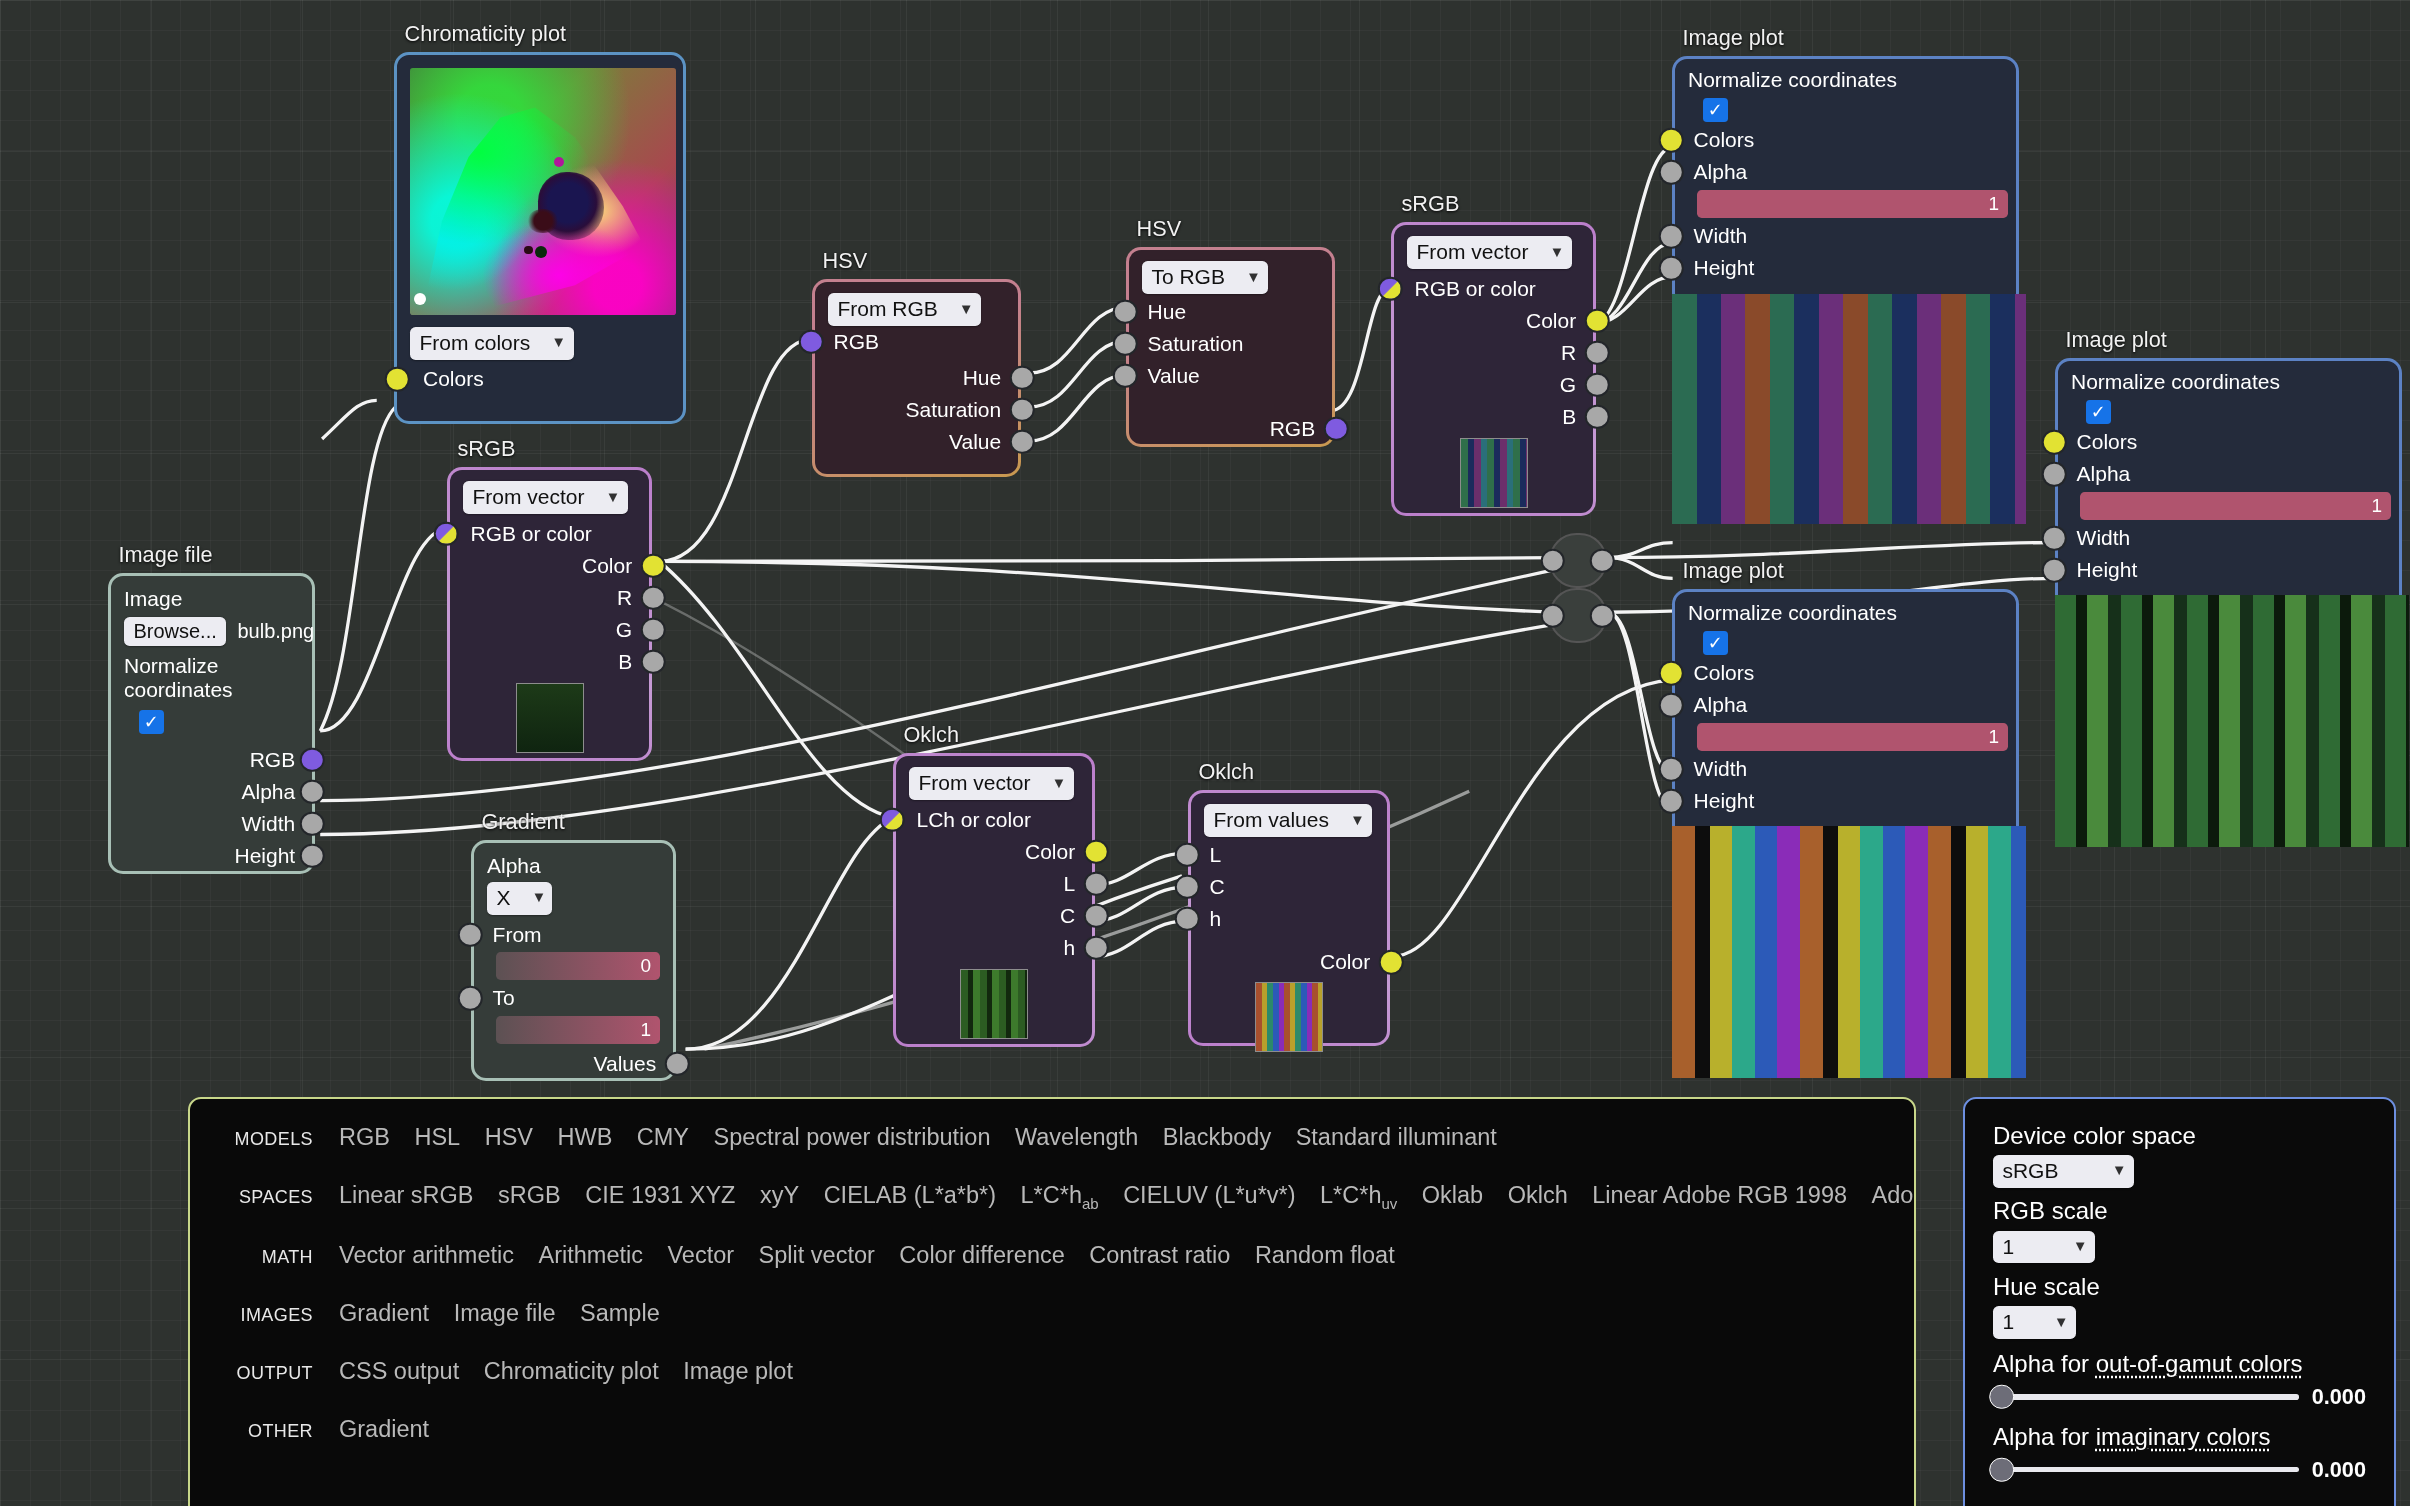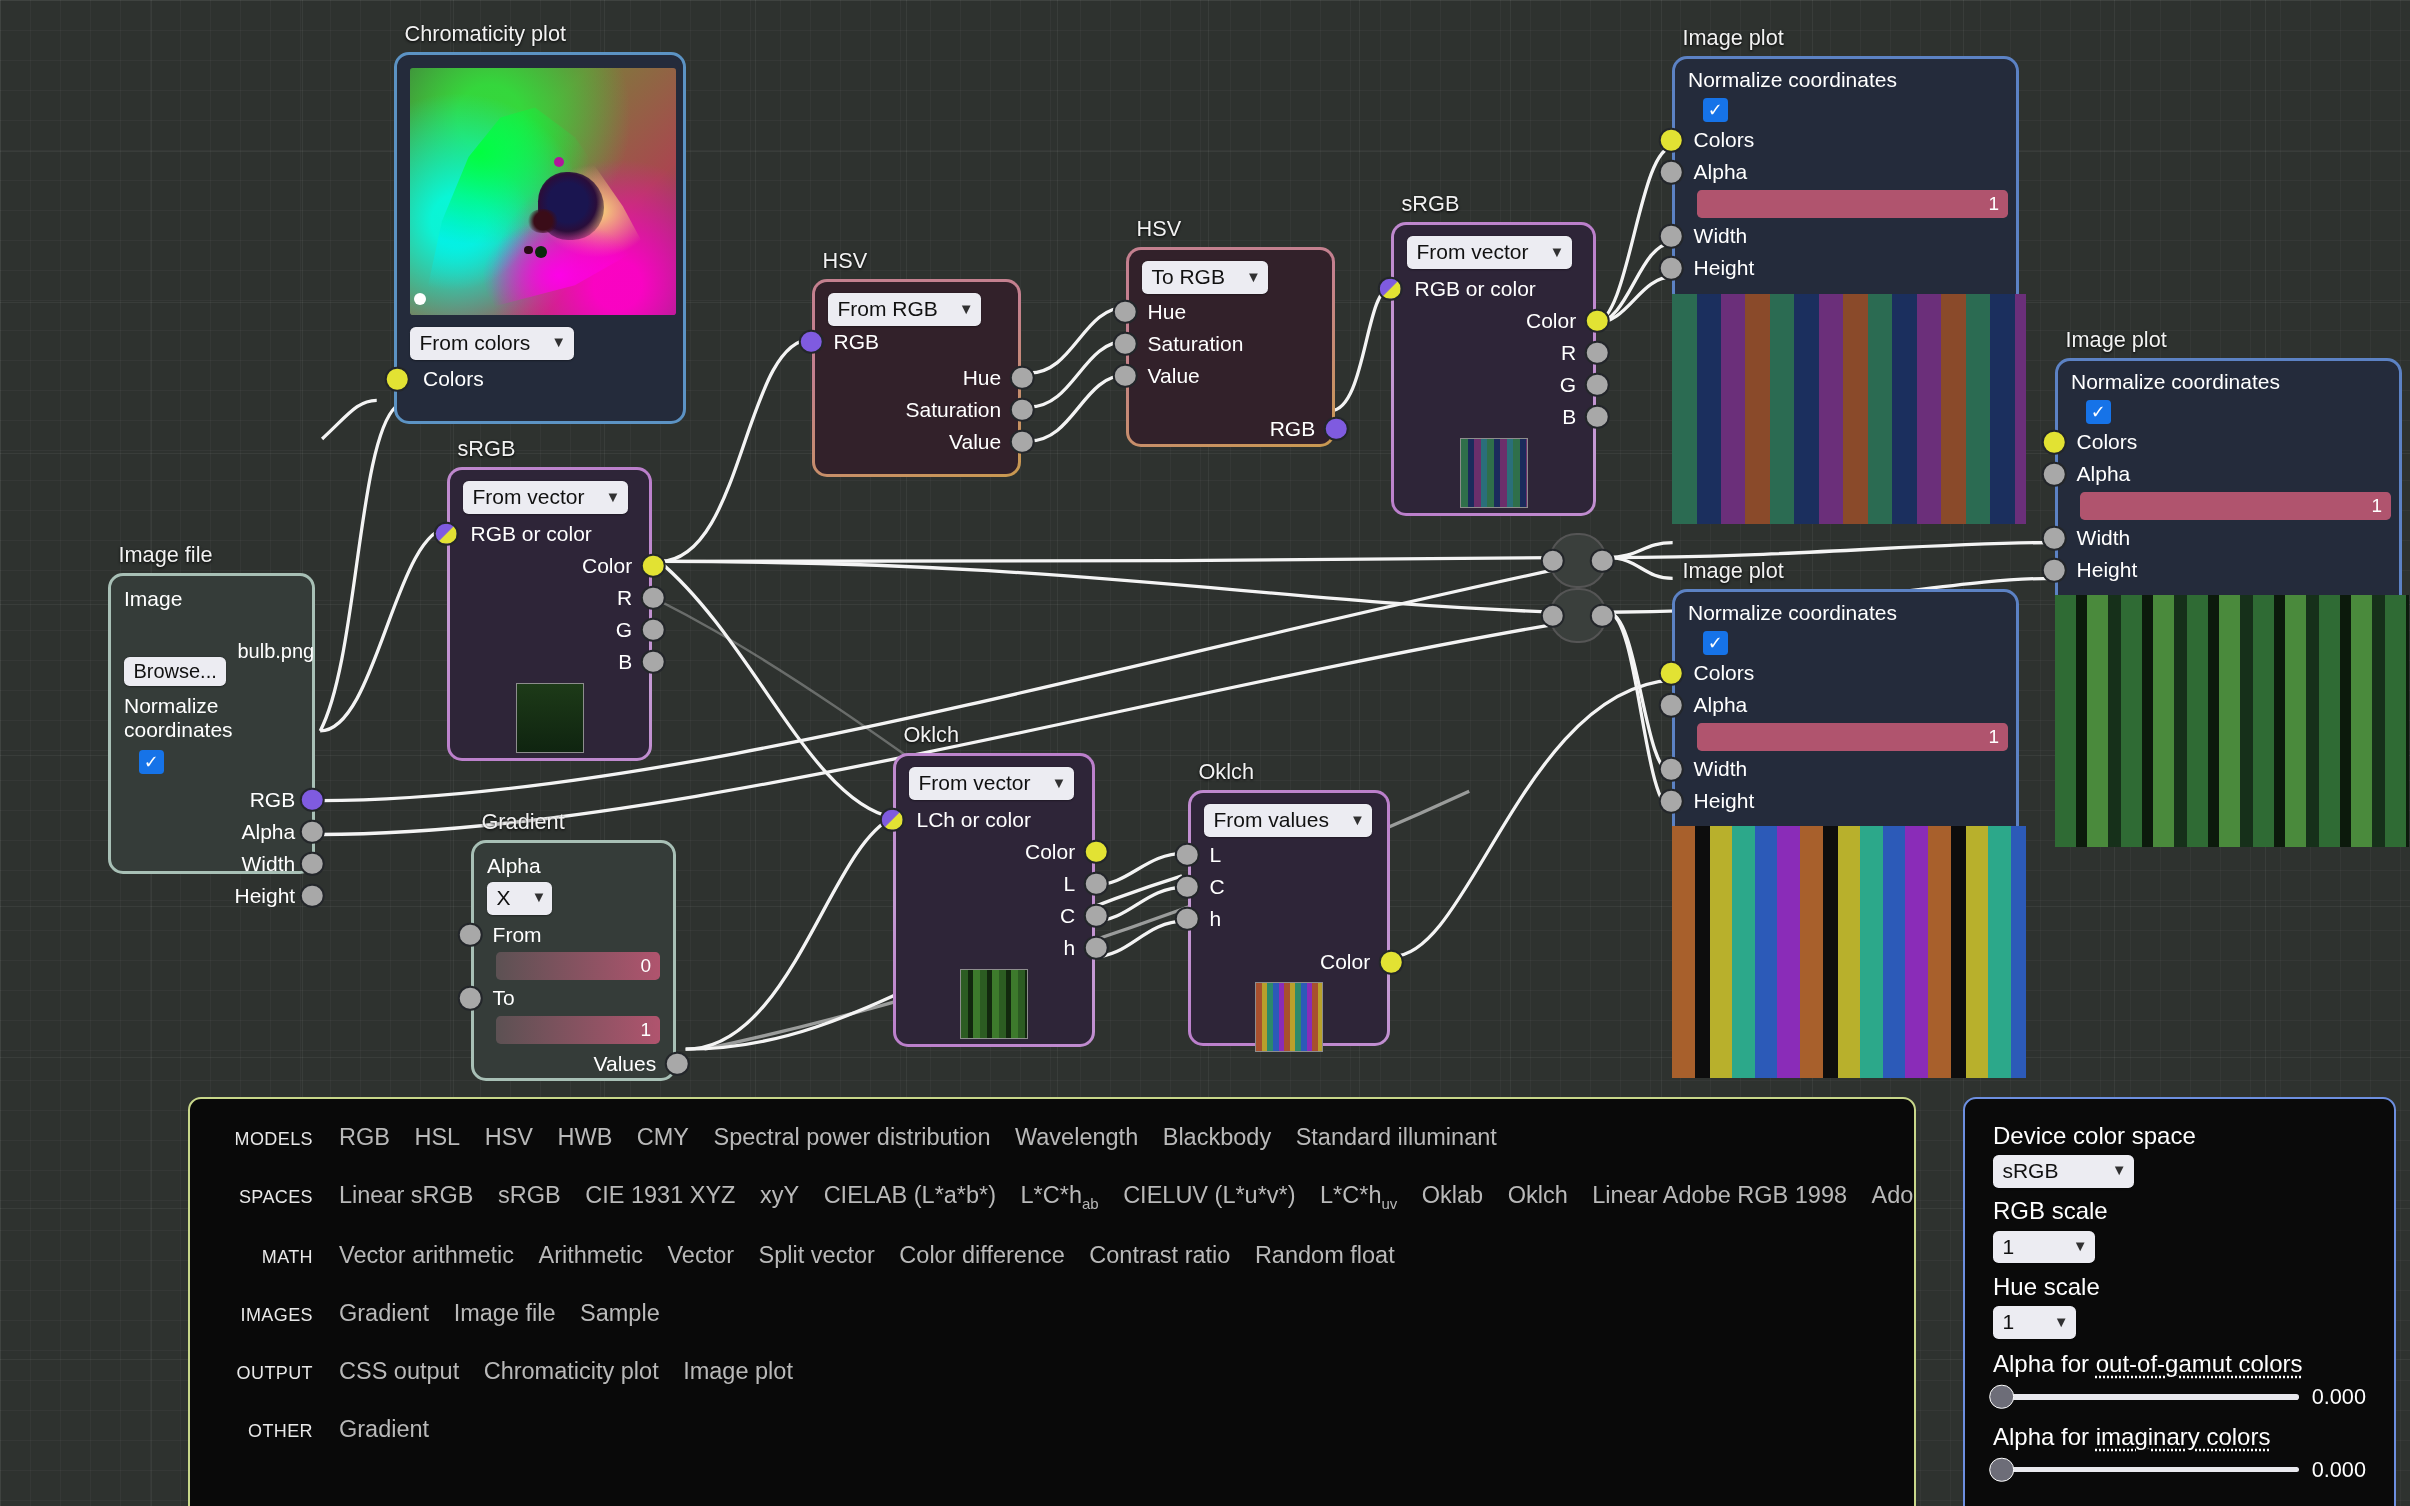--- a/index.html
+++ b/index.html
@@ -73,21 +73,20 @@
     font-family:"Liberation Sans", sans-serif;
     gap:21px;
     box-shadow: 0 0.9px 1.9px rgba(0,0,0,.35);
   }
   .select .chev { font-size:15px; opacity:.85; transform: translateY(-0.9px); }
 
   .btn-browse {
     display:inline-block; background:#ececf2; color:#111;
     border-radius:5.6px; padding:2.8px 9.4px 3.8px; font-size:20px;
     box-shadow: 0 0.9px 1.9px rgba(0,0,0,.35);
-    margin-top: 40px;
   }
 
   .lbl { font-size:21px; color:#fff; }
   .lbl-sm { font-size:20px; }
 
   .checkbox {
     width:24.5px; height:24.5px; border-radius:3.8px;
     background:#1673e8; display:inline-flex; align-items:center; justify-content:center;
     color:#fff; font-size:18px; line-height:1;
   }
@@ -157,21 +156,21 @@
   #settings .s-label { font-size:24px; color:#fff; margin:0 0 5.6px 0; }
   .srow-slider { display:flex; align-items:center; gap:13px; margin:5.6px 0 13px 0; }
   .track {
     position:relative; flex:1 1 auto; height:5.6px; background:#e9e9ee; border-radius:2.8px;
   }
   .knob {
     position:absolute; left:0; top:50%; transform:translate(-3.8px,-50%);
     width:24.5px; height:24.5px; border-radius:50%;
     background:#6d6d78; border:1.9px solid #fff;
   }
-  .sval { font-size:21.7px; color:#fff; font-family:"Liberation Sans", sans-serif; }
+  .sval { font-size:21.7px; color:#fff; font-family:"Liberation Sans", sans-serif;font-weight:bold; }
   .underline-dotted { text-decoration: underline dotted; text-underline-offset: 3.8px; }
 </style>
 </head>
 <body>
 
 <div id="root">
 
   <svg id="wires" viewBox="0 0 2560 1600" width="2411" height="1507">
     <defs>
       <linearGradient id="gfade" x1="0" y1="0" x2="1" y2="0">

